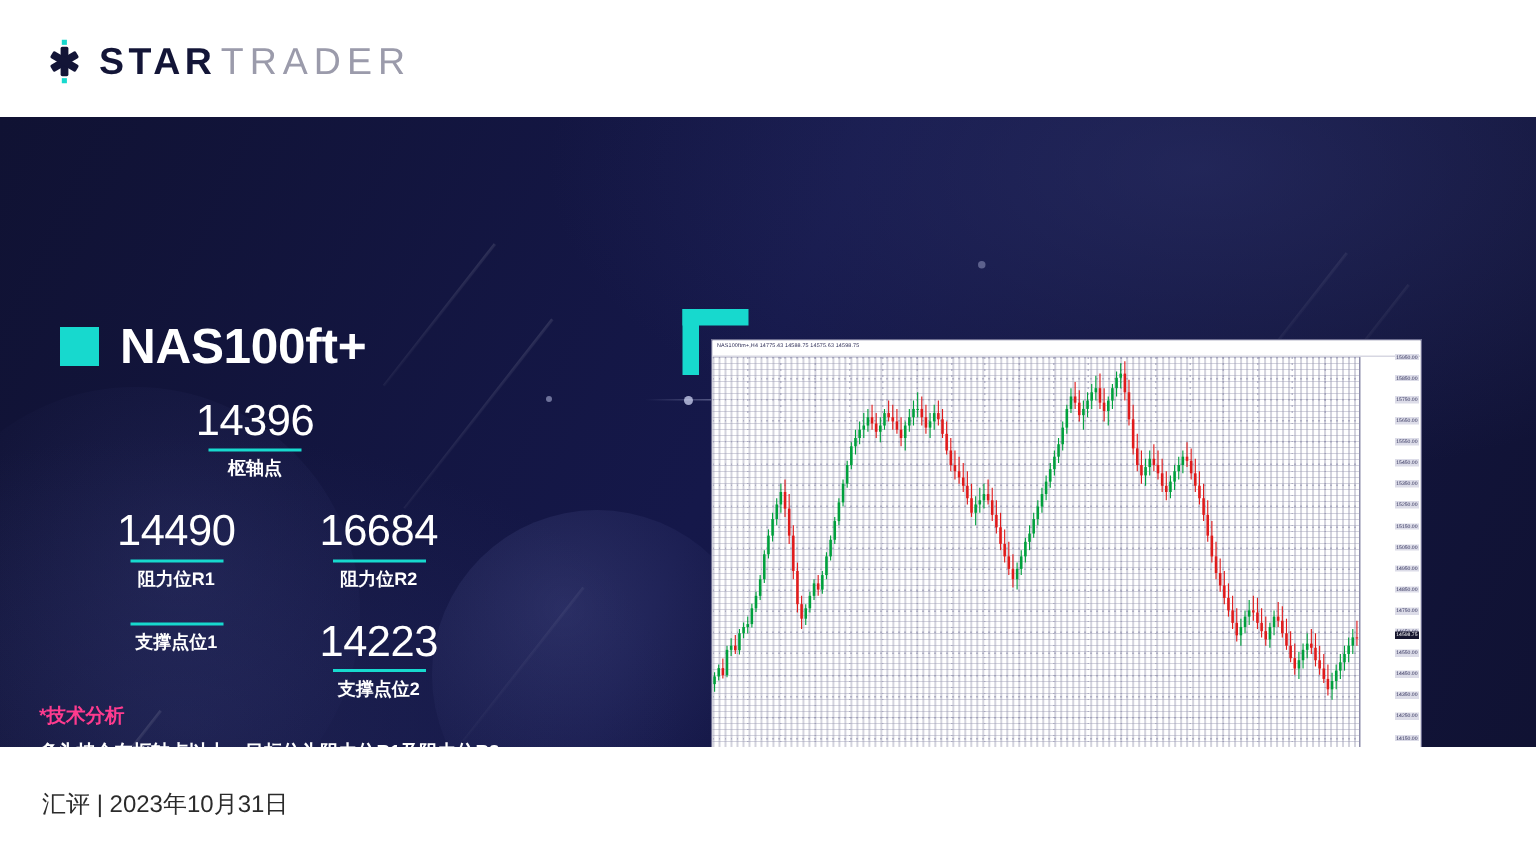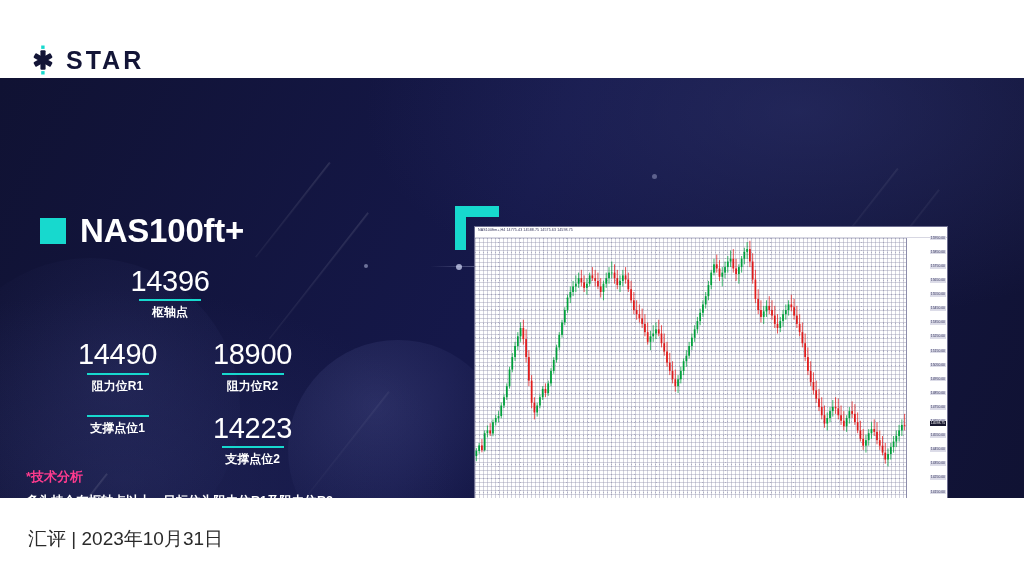--- a/index.html
+++ b/index.html
@@ -4,21 +4,21 @@
 <style>
   * { margin:0; padding:0; box-sizing:border-box; }
   html, body {
     width:1024px; height:576px;
     font-family:"Liberation Sans", sans-serif;
     background:#ffffff; overflow:hidden;
   }
   #page { position:relative; width:1024px; height:576px; background:#fff; }
 
   
-  .header { position:absolute; left:0; top:0; width:1024px; height:68px; background:#fff;margin-top:19px; }
+  .header { position:absolute; left:0; top:0; width:1024px; height:68px; background:#fff; }
   .logo { position:absolute; left:28px; top:26px; display:flex; align-items:center; height:30px; }
   .logo-mark { position:relative; width:30px; height:30px; margin-right:8px; }
   .logo-text { display:flex; align-items:baseline; }
   .logo-star { font-weight:bold; font-size:25px; letter-spacing:3.0px; color:#131537; }
   .logo-trader { font-weight:400; font-size:25px; letter-spacing:4.0px; color:#9b9bab; margin-left:3px; }
 
   
   .body-dark {
     position:absolute; left:0; top:78px; width:1024px; height:420px;
     background:#404040; overflow:hidden;padding-left:30px;
@@ -107,21 +107,21 @@
     background:#fff; border-left:1px solid #8c8caa;
   }
   .p-lbl {
     position:absolute; right:1px; font-size:3.4px; color:#33335c;
     background:#dcdce8; padding:0 1px; line-height:4.6px; white-space:nowrap;
   }
   .p-lbl.cur { background:#16162e; color:#fff; }
 
   
   .footer { position:absolute; left:0; top:498px; width:1024px; height:78px; background:#fff; }
-  .footer-text { position:absolute; left:28px; top:28px; font-size:19px; color:#2b2b2b; }
+  .footer-text { position:absolute; left:28px; top:28px; font-size:16px; color:#2b2b2b; }
 </style>
 </head>
 <body>
 
 <div id="page">
 
   <div class="header">
     <div class="logo">
       <div class="logo-mark">
         <svg width="30" height="30" viewBox="0 0 30 30">
@@ -129,20 +129,21 @@
           <rect x="13.2" y="26.1" width="3.4" height="3.4" fill="#17d9ce"></rect>
           <g fill="#131537">
             <rect x="12.4" y="5.2" width="5.2" height="19.6" rx="1.1"></rect>
             <rect x="12.4" y="5.2" width="5.2" height="19.6" rx="1.1" transform="rotate(60 15 15)"></rect>
             <rect x="12.4" y="5.2" width="5.2" height="19.6" rx="1.1" transform="rotate(120 15 15)"></rect>
           </g>
         </svg>
       </div>
       <div class="logo-text">
         <span class="logo-star">STAR</span>
+        <span class="logo-trader">TRADER</span>
       </div>
     </div>
   </div>
 
   <div class="body-dark">
     <div class="bg-grad"></div>
     <div class="arc2"></div>
     <div class="arc"></div>
     <div class="streak s1"></div>
     <div class="streak s2"></div>
@@ -168,21 +169,21 @@
           <div class="pivot-lbl">枢轴点</div>
         </div>
       </div>
       <div class="pivot-row row-gap">
         <div class="pivot-cell">
           <div class="pivot-val">14490</div>
           <div class="pivot-rule"></div>
           <div class="pivot-lbl">阻力位R1</div>
         </div>
         <div class="pivot-cell">
-          <div class="pivot-val">18900</div>
+          <div class="pivot-val">16684</div>
           <div class="pivot-rule"></div>
           <div class="pivot-lbl">阻力位R2</div>
         </div>
       </div>
       <div class="pivot-row row-gap">
         <div class="pivot-cell">
           <div class="pivot-rule"></div>
           <div class="pivot-lbl">支撑点位1</div>
         </div>
         <div class="pivot-cell">

